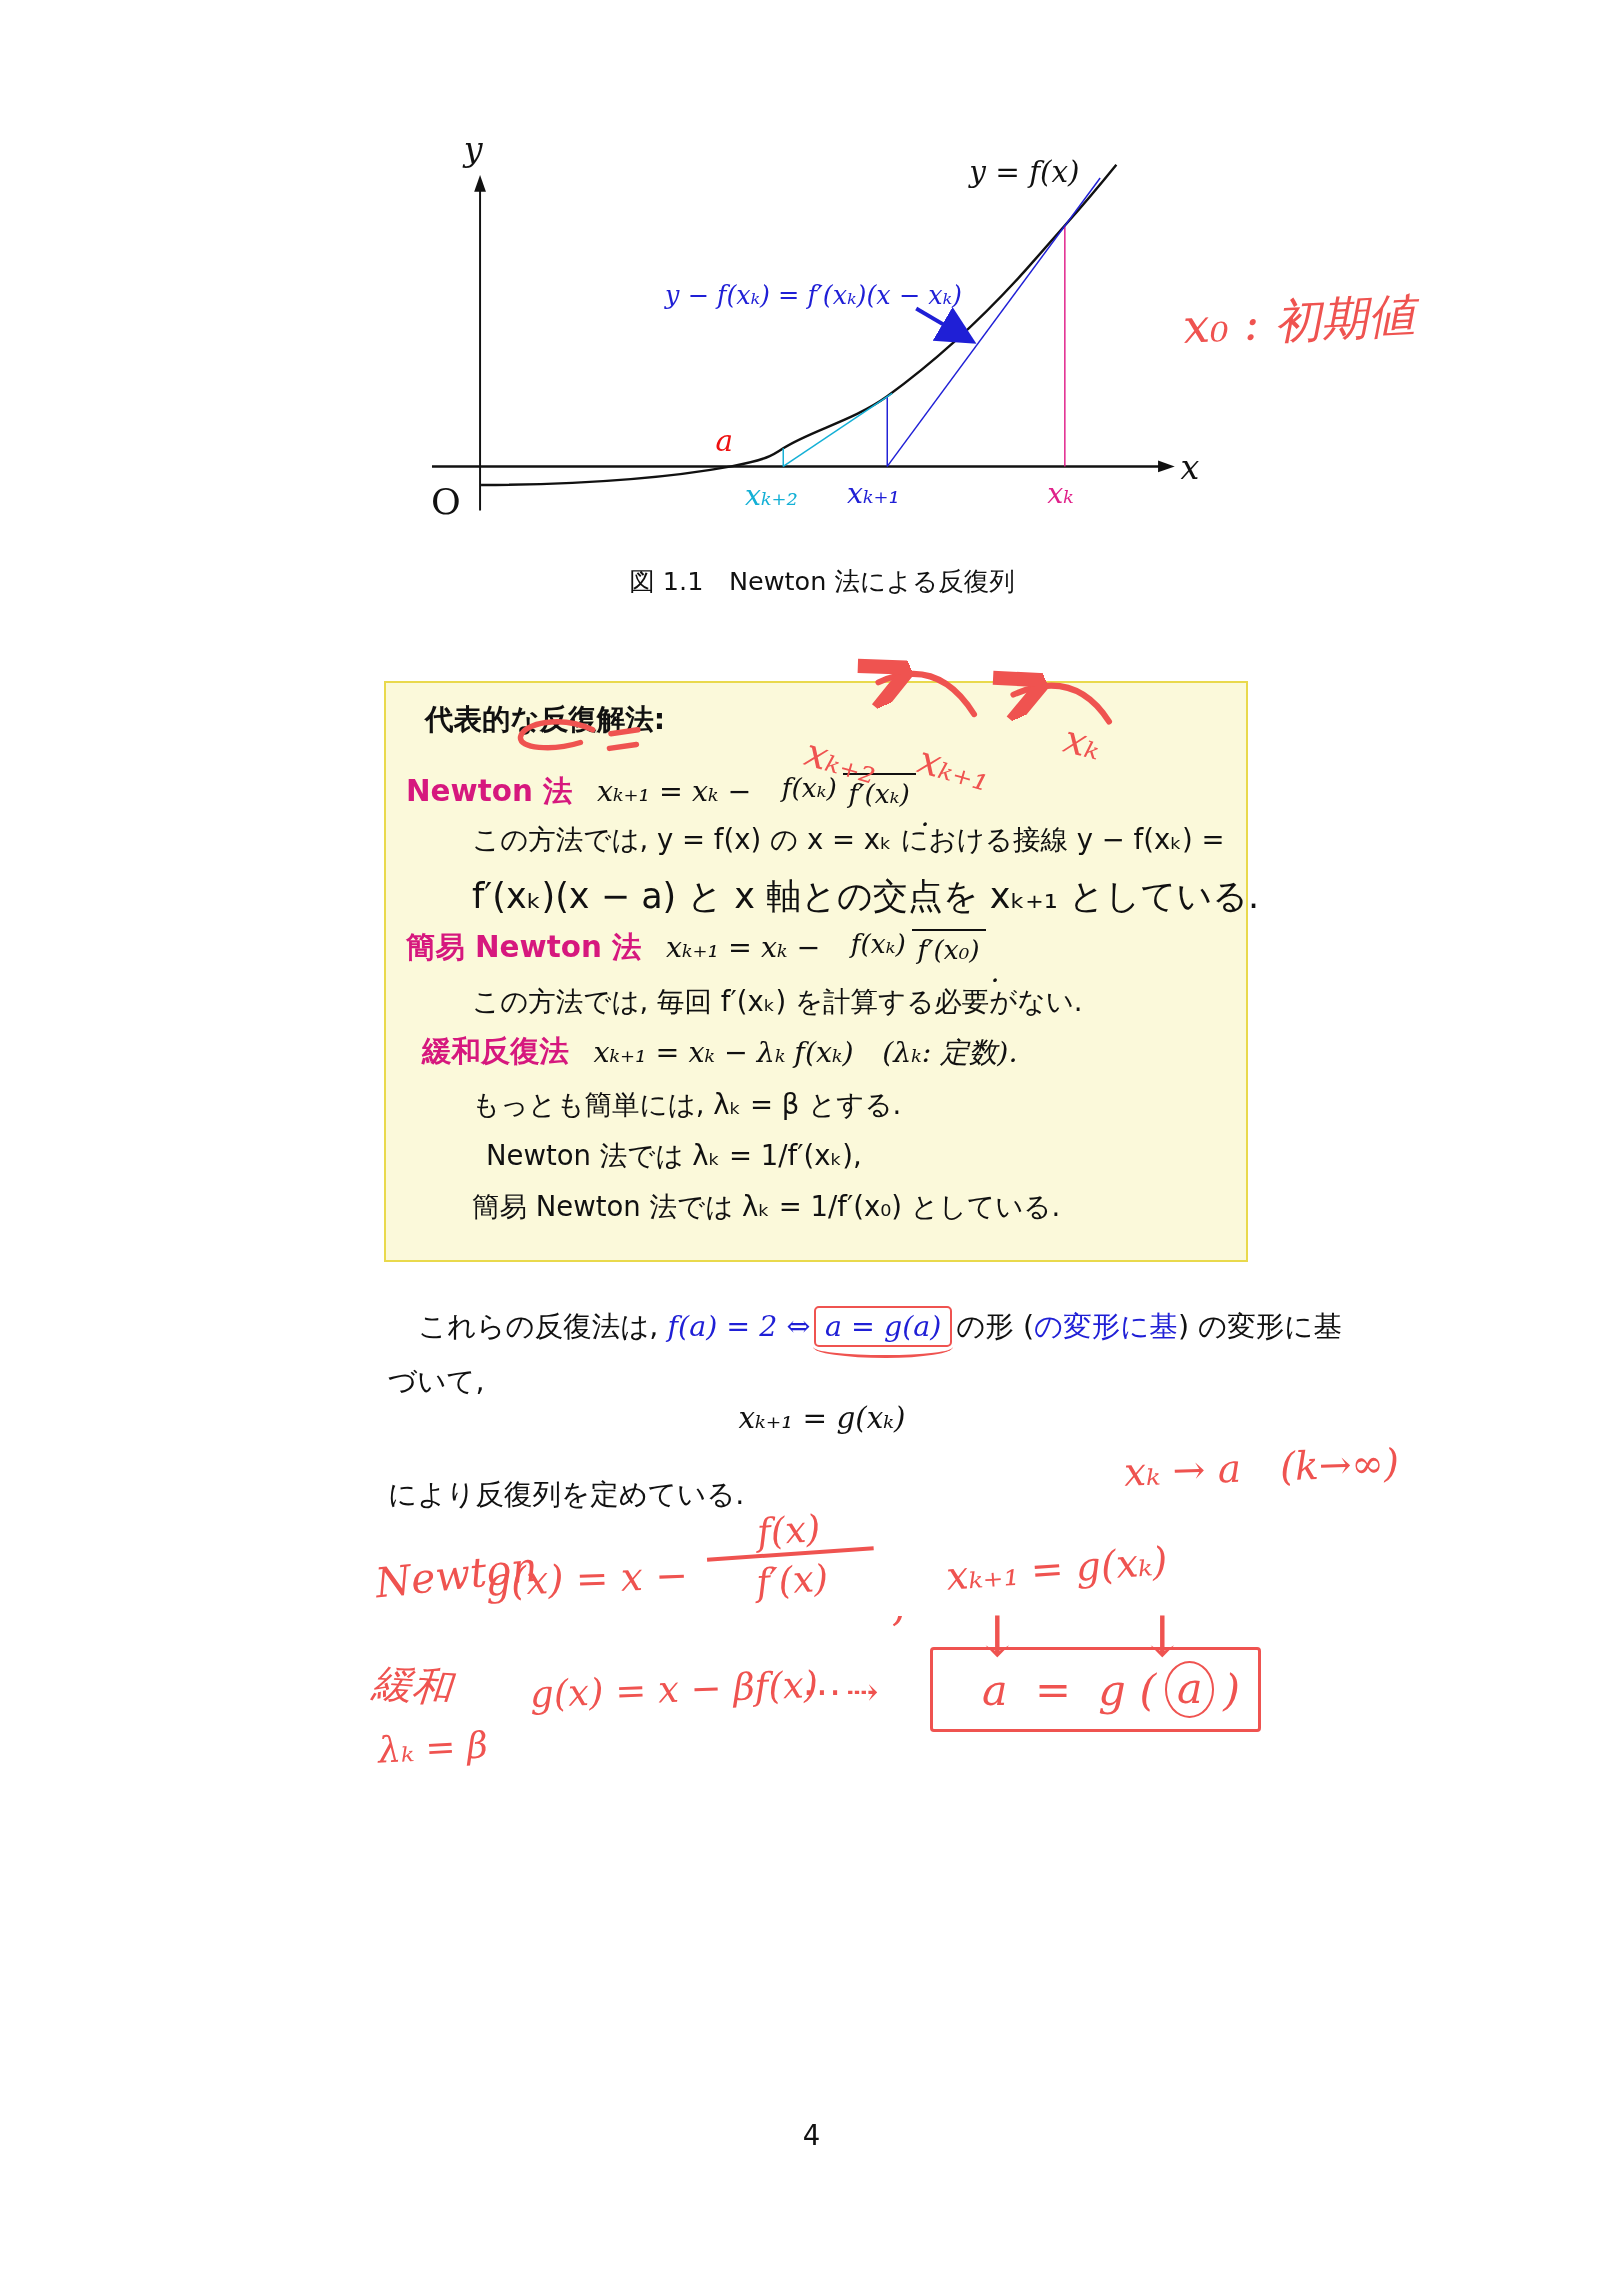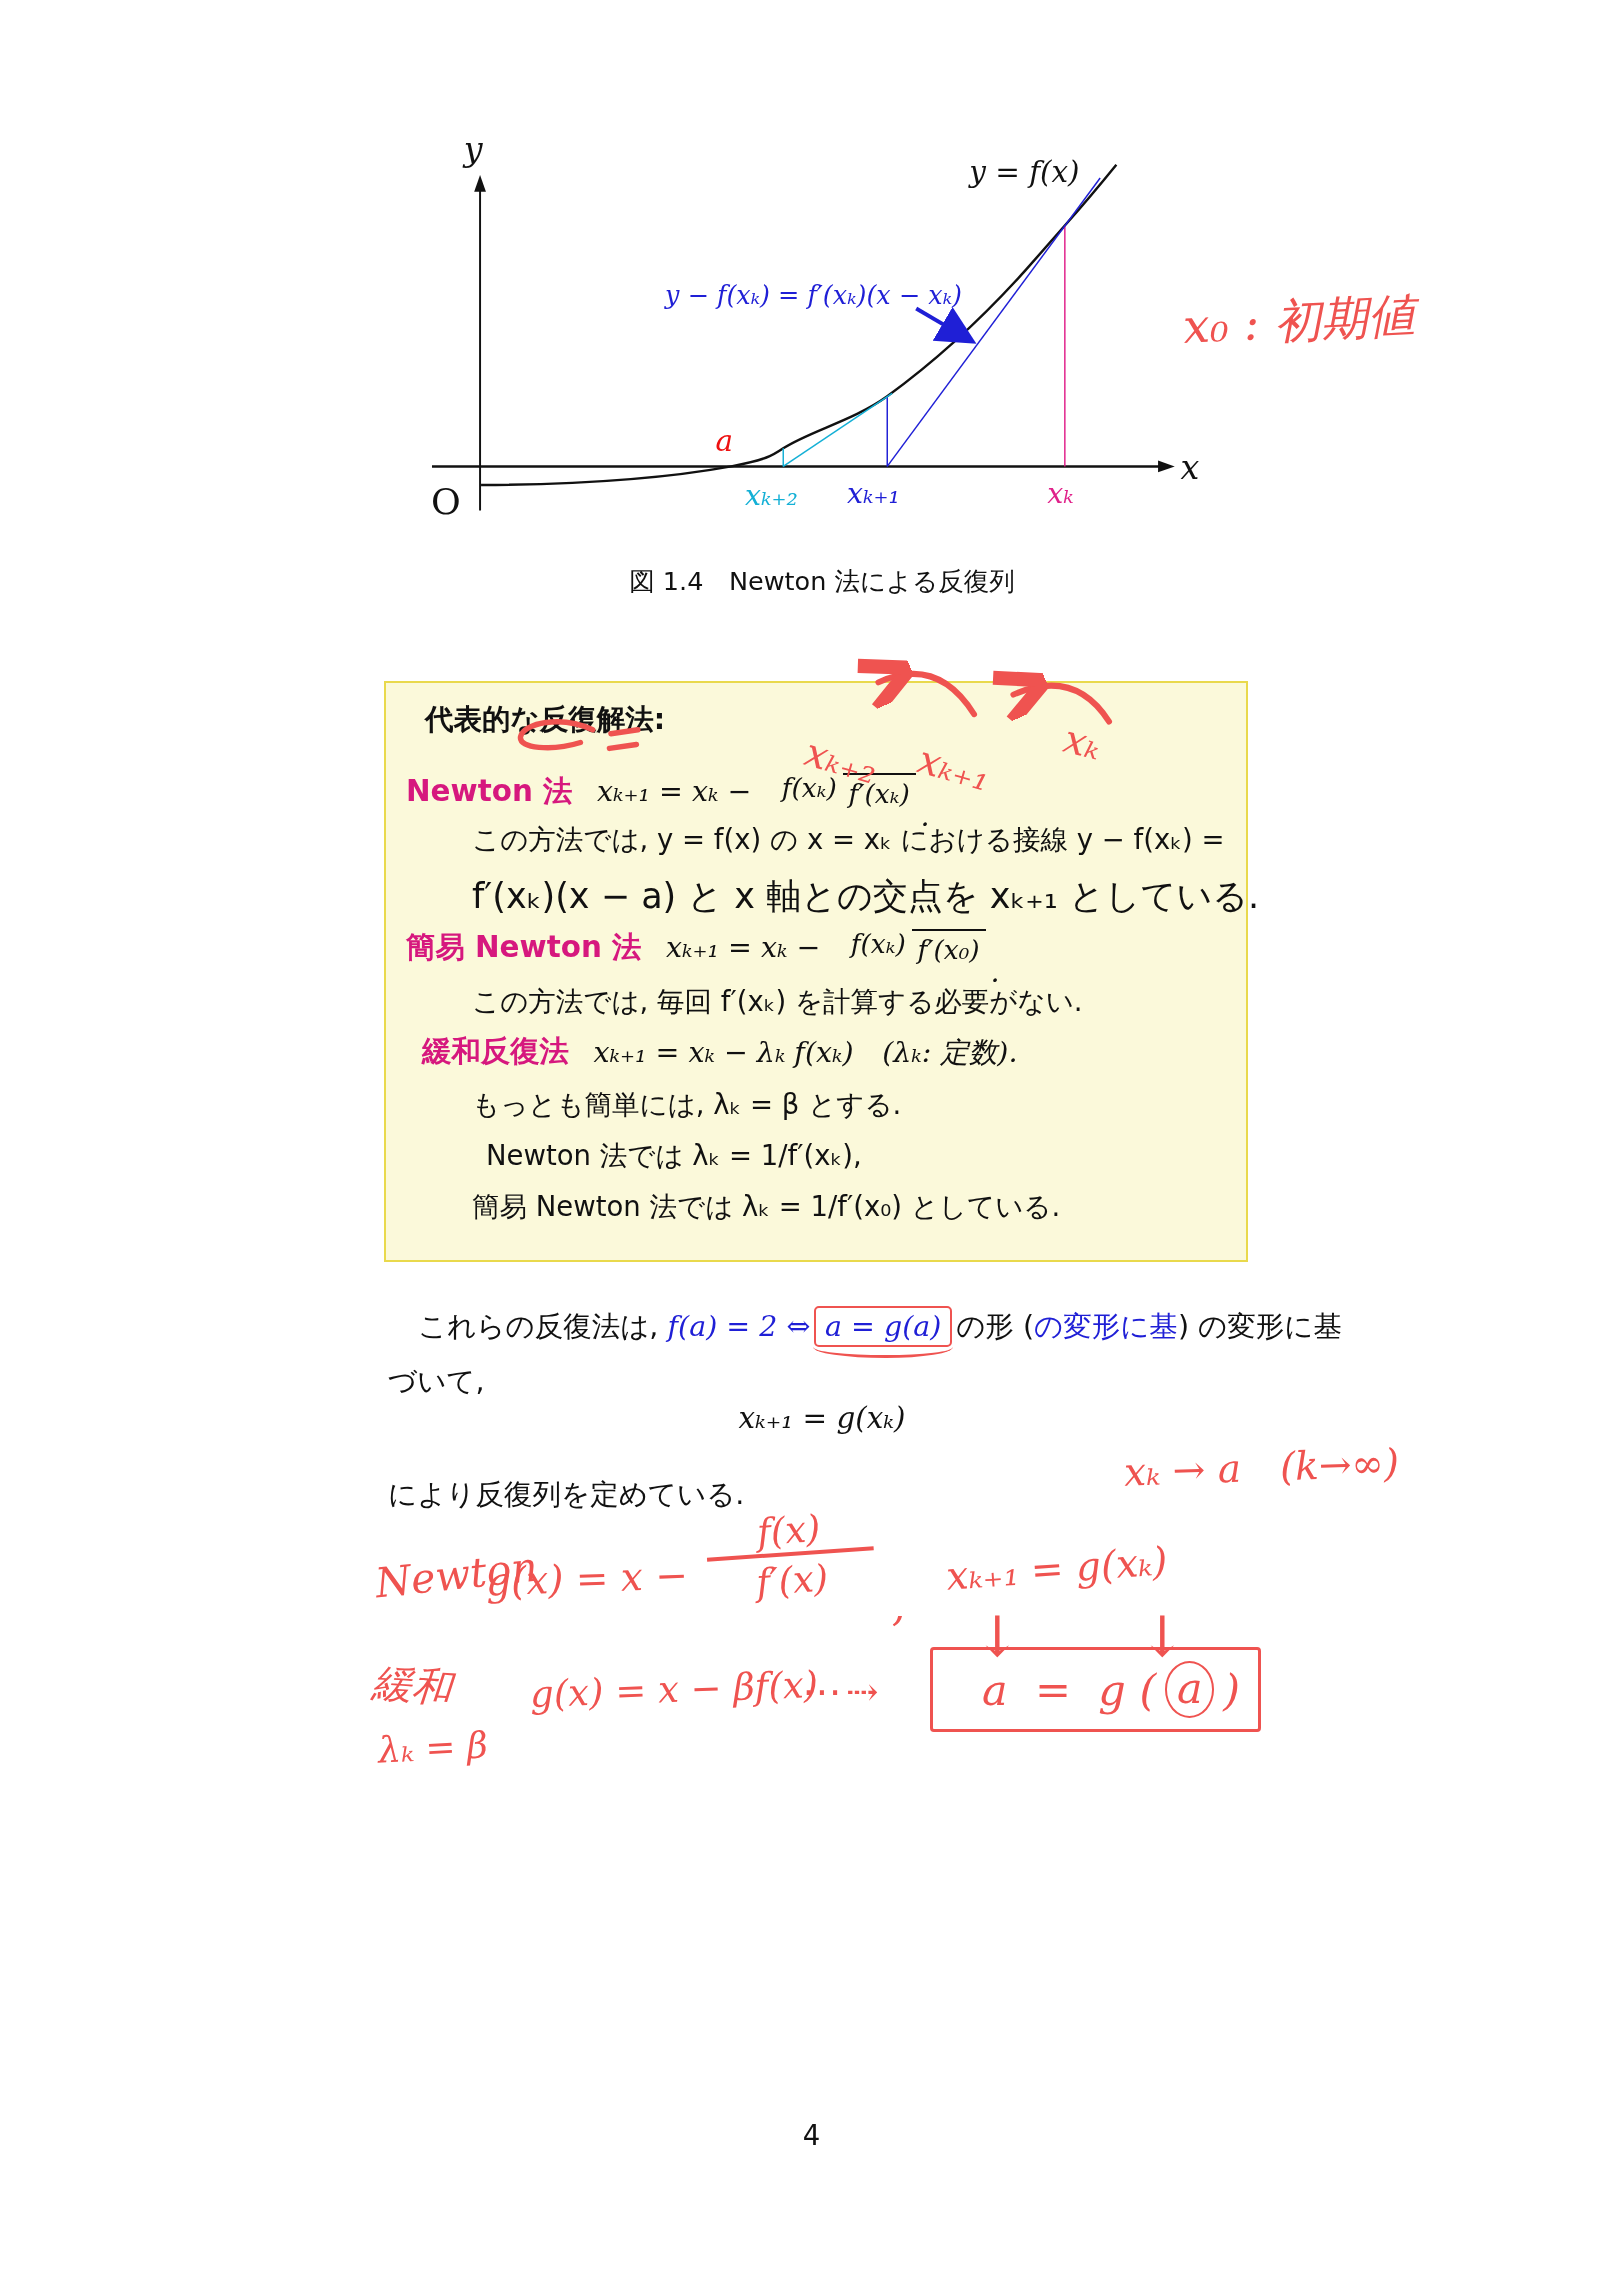--- a/index.html
+++ b/index.html
@@ -73,21 +73,21 @@
     <text x="1125" y="120" font-size="60" class="math" fill="#111">y = f(x)</text>
     <text x="505" y="368" font-size="52" class="math" fill="var(--blue)">y − f(xₖ) = f′(xₖ)(x − xₖ)</text>
     <text x="608" y="668" font-size="60" class="math" fill="var(--red)">a</text>
     <text x="668" y="778" font-size="58" class="math" fill="var(--cyan)">xₖ₊₂</text>
     <text x="876" y="774" font-size="58" class="math" fill="var(--blue)">xₖ₊₁</text>
     <text x="1284" y="774" font-size="58" class="math" fill="var(--magenta)">xₖ</text>
   </svg>
 
   <div class="abs hw" style="left:1183px;top:290px;font-size:47px;transform:rotate(-3deg);white-space:pre;">x₀ : 初期値</div>
 
-  <div class="abs jp" style="left:417px;top:564px;width:810px;text-align:center;font-size:25.5px;">図 1.4　Newton 法による反復列</div>
+  <div class="abs jp" style="left:417px;top:564px;width:810px;text-align:center;font-size:25.5px;">図 1.1　Newton 法による反復列</div>
 
   <div class="yellow-box"></div>
 
   <div class="abs jp bold" style="left:425px;top:693px;font-size:28.5px;">代表的な反復解法:</div>
 
   <svg class="abs" style="left:497px;top:718px;" width="162" height="54" viewBox="0 0 330 110">
     <path d="M 195 24 C 130 -6 55 10 48 38 C 43 62 112 68 170 50" fill="none" stroke="var(--hand-red)" stroke-width="11" stroke-linecap="round"></path>
     <line x1="232" y1="32" x2="287" y2="24" stroke="var(--hand-red)" stroke-width="11" stroke-linecap="round"></line>
     <line x1="229" y1="62" x2="284" y2="54" stroke="var(--hand-red)" stroke-width="11" stroke-linecap="round"></line>
   </svg>

